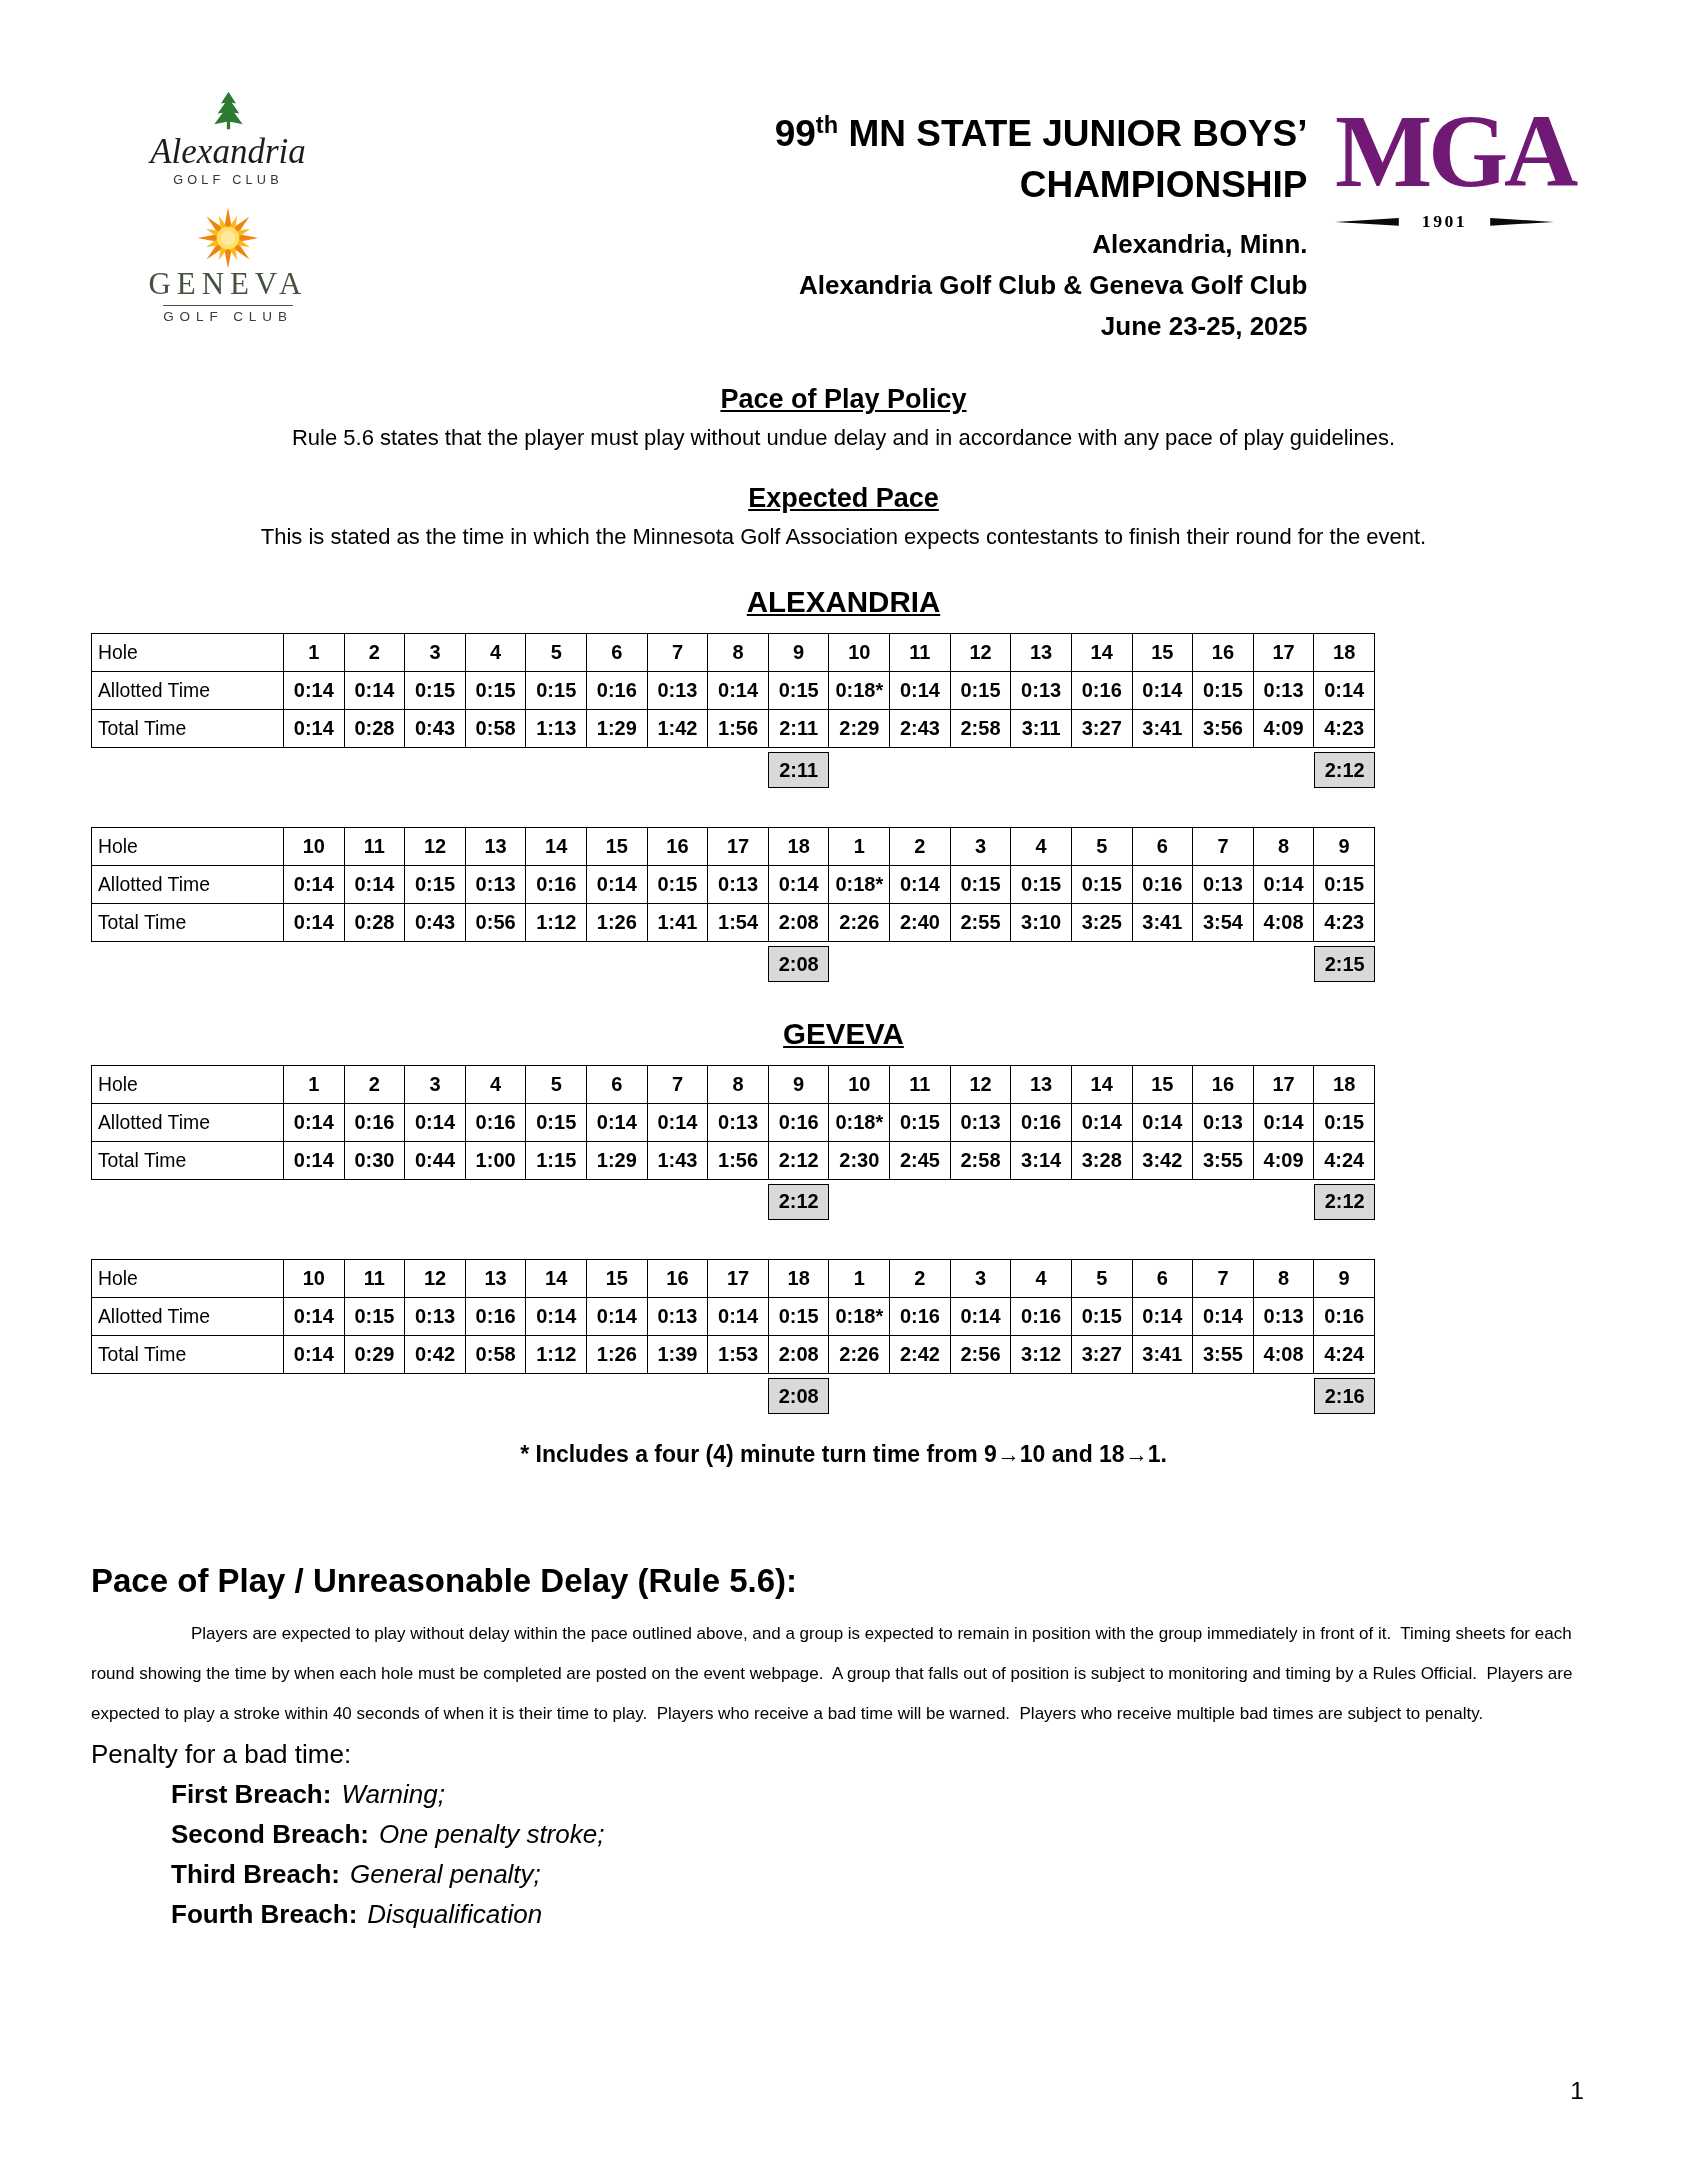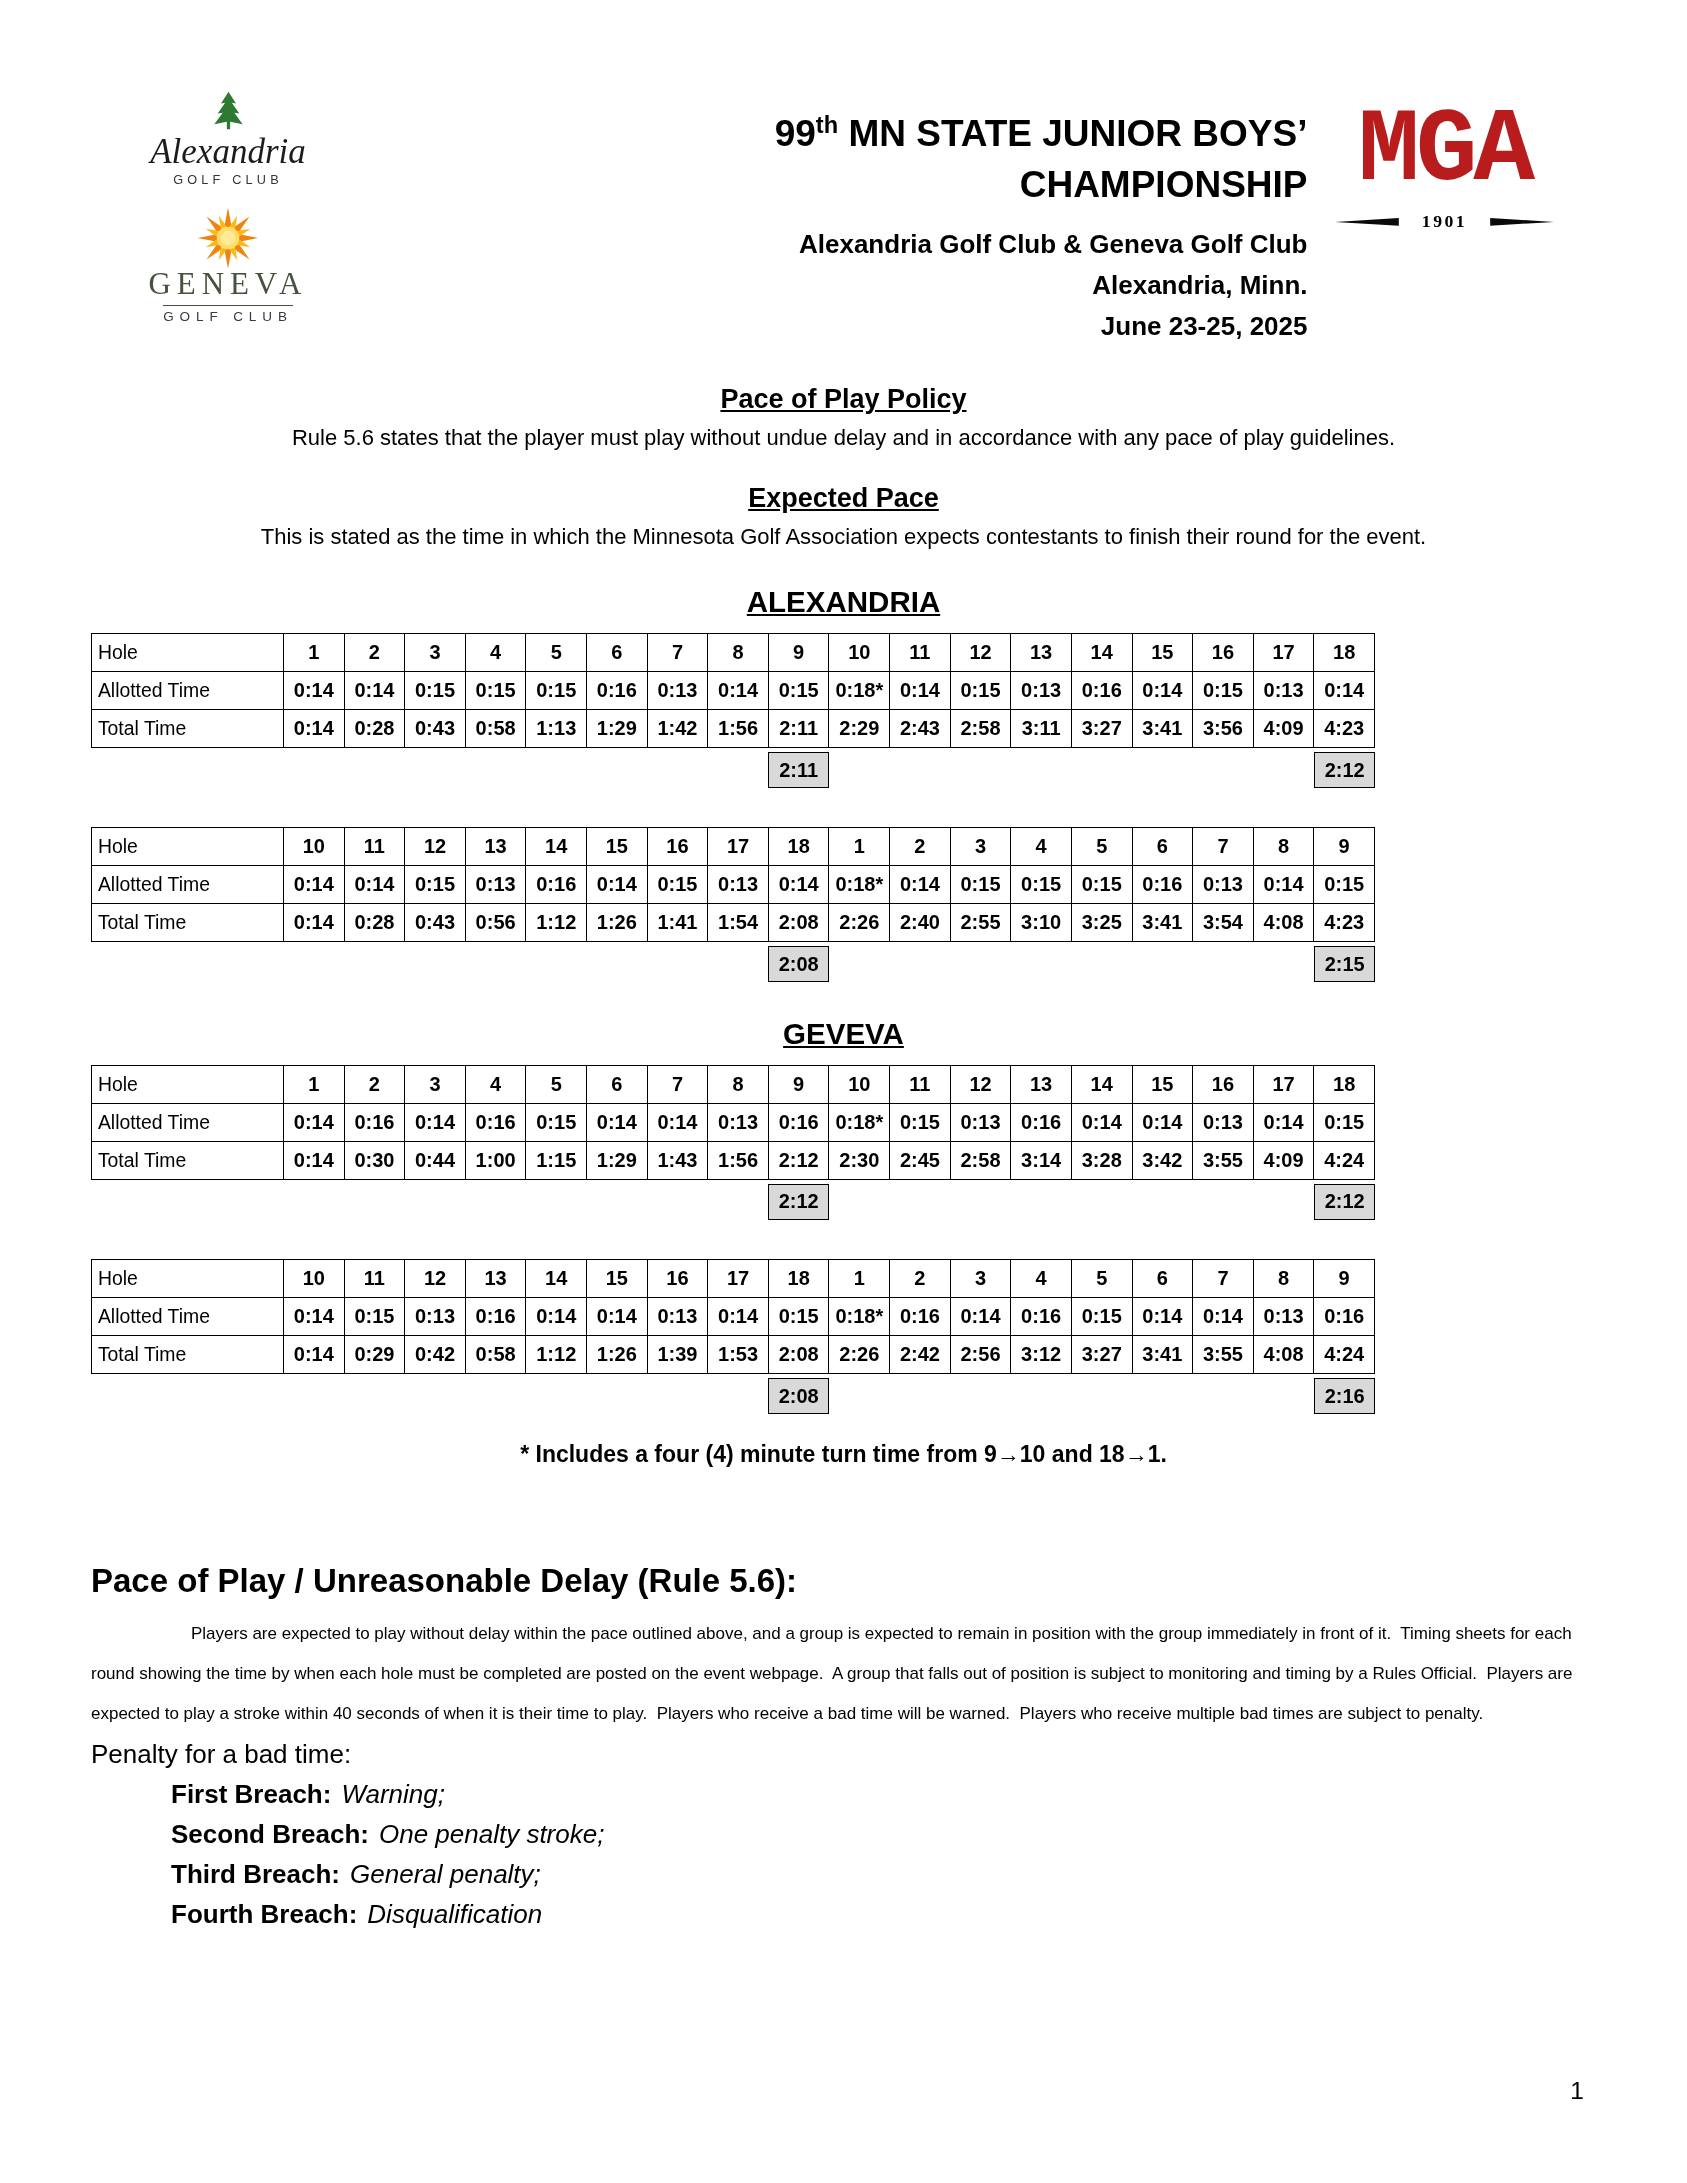--- a/index.html
+++ b/index.html
@@ -15,21 +15,21 @@
   .alex-script { font-family: "Liberation Serif", serif; font-style: italic; font-size: 35px; color: #1c1c1c; line-height: 1.05; }
   .alex-sub { font-size: 12.7px; letter-spacing: 4.2px; color: #333; margin-top: 2.5px; }
   .geneva-logo { margin-top: 8.4px; }
   .geneva-name { font-family: "Liberation Serif", serif; font-size: 31px; letter-spacing: 5.9px; color: #47523e; line-height: 1.05; margin-top: -5px; }
   .geneva-sub { font-size: 13.5px; letter-spacing: 5.9px; color: #3a3a3a; margin-top: 4.2px; border-top: 1.7px solid #47523e; display: inline-block; padding-top: 3.4px; }
   .title-block { position: absolute; left: 50%; transform: translateX(-50%); top: 100px; width: 928px; text-align: right; }
   .title-main { font-size: 37px; font-weight: 700; line-height: 51px; }
   .title-main sup { font-size: 23.6px; }
   .subtitle-block { margin-top: 13.5px; font-size: 26px; font-weight: 700; line-height: 41px; }
   .mga-logo { position: absolute; right: 133px; top: 100px; width: 219px; text-align: center; }
-  .mga-wordmark { font-family: Liberation Mono, monospace; font-weight: 700; font-size: 103px; letter-spacing: -4.2px; line-height: 1; color: #b91c1c; }
+  .mga-wordmark { font-family: Liberation Serif, serif; font-weight: 700; font-size: 103px; letter-spacing: -4.2px; line-height: 1; color: #701a75; }
   .mga-year-row { display: flex; align-items: center; justify-content: center; gap: 23px; margin-top: 8.4px; }
   .taper-line { width: 73px; height: 7.6px; background: #0a0a0a; }
   .taper-left { clip-path: polygon(0 50%, 100% 0, 100% 100%); }
   .taper-right { clip-path: polygon(0 0, 100% 50%, 0 100%); }
   .mga-year { font-family: "Liberation Serif", serif; font-size: 17.7px; font-weight: 700; letter-spacing: 2.5px; }
 
   
   .content { padding: 0 91px; }
   .center-heading { text-align: center; font-size: 27px; font-weight: 700; text-decoration: underline; }
   .center-text { text-align: center; font-size: 22px; margin-top: 10px; }
@@ -86,22 +86,22 @@
         <div class="geneva-sub">GOLF CLUB</div>
       </div>
     </div>
 
     <div class="title-block">
       <div class="title-main">
         <span>99</span><sup>th</sup><span> MN STATE JUNIOR BOYS’</span><br>
         <span>CHAMPIONSHIP</span>
       </div>
       <div class="subtitle-block">
+        <div>Alexandria, Minn.</div>
         <div>Alexandria Golf Club &amp; Geneva Golf Club</div>
-        <div>Alexandria, Minn.</div>
         <div>June 23-25, 2025</div>
       </div>
     </div>
 
     <div class="mga-logo">
       <div class="mga-wordmark">MGA</div>
       <div class="mga-year-row">
         <span class="taper-line taper-left"></span>
         <span class="mga-year">1901</span>
         <span class="taper-line taper-right"></span>

